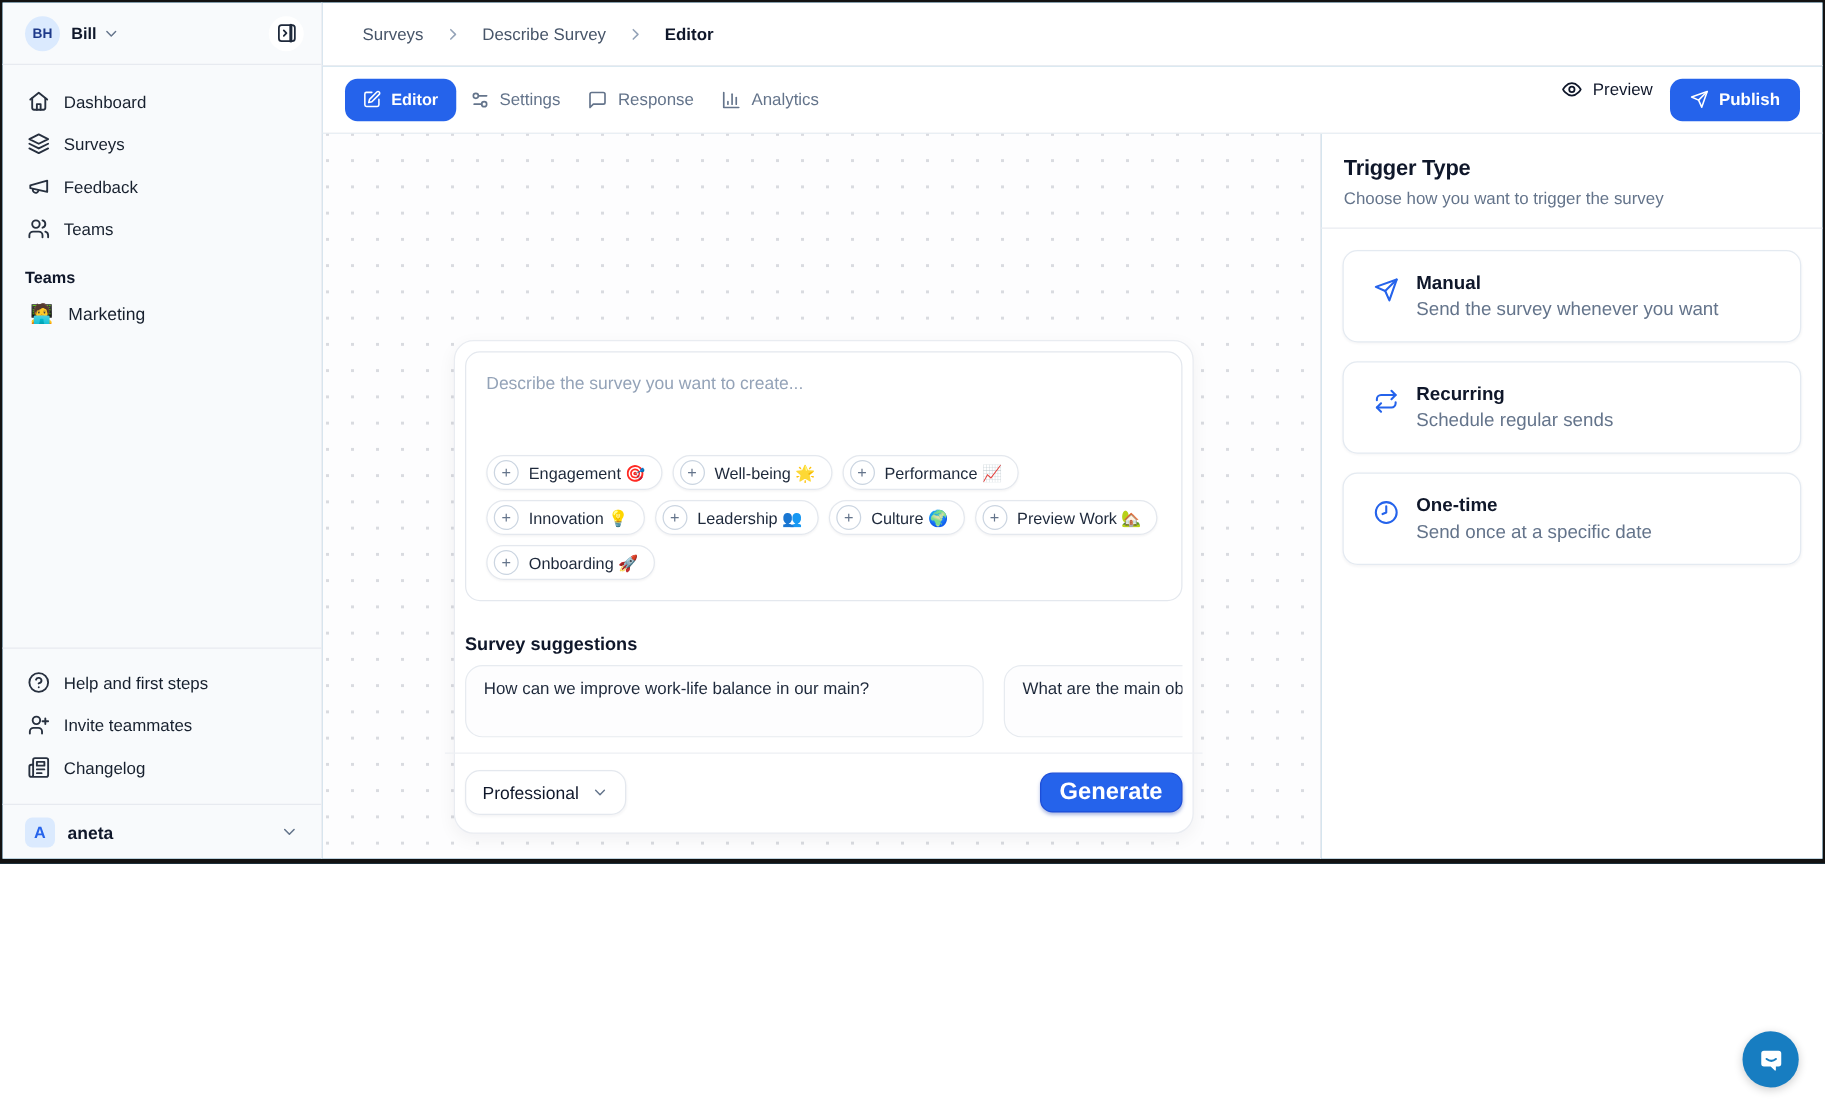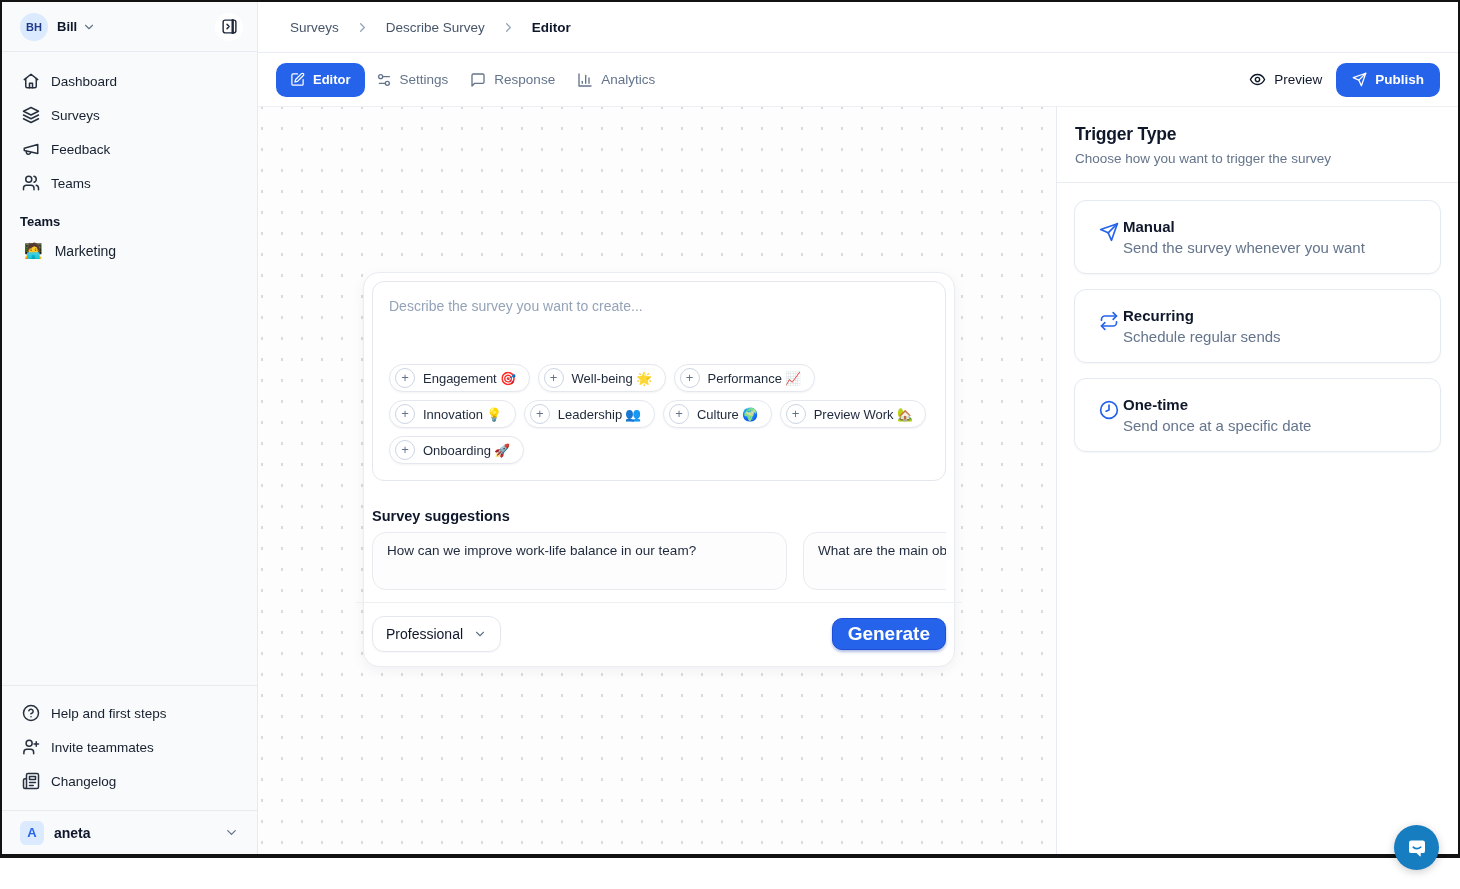--- a/index.html
+++ b/index.html
@@ -1,19 +1,19 @@
 <!DOCTYPE html>
 <html><head>
 <meta charset="utf-8">
 <style>
   * { margin:0; padding:0; box-sizing:border-box; }
   html,body { width:1460px; height:889px; }
   body { font-family:"Liberation Sans","DejaVu Sans",sans-serif; color:#0f172a; background:#fff; overflow:hidden; }
 
-  .frame { width:1460px; height:858px; border:2px solid #121212; border-bottom-width:4px; display:flex; background:#0369a1; }
+  .frame { width:1460px; height:691px; border:2px solid #121212; border-bottom-width:4px; display:flex; background:#0369a1; }
 
   
   .sidebar { width:256px; flex:none; background:#f8fafc; border-right:1px solid #e7eaf0; display:flex; flex-direction:column; }
   .sb-top { height:50px; flex:none; display:flex; align-items:center; padding:0 14px 0 18px; border-bottom:1px solid #e7eaf0; }
   .avatar-circle { width:28px; height:28px; border-radius:50%; background:#dbeafe; color:#1e3a8a; font-size:11px; font-weight:bold; display:flex; align-items:center; justify-content:center; flex:none; }
   .sb-workspace-name { margin-left:9px; font-size:13px; font-weight:bold; color:#0f172a; }
   .sb-top .chev { margin-left:5px; color:#64748b; display:flex; }
   .sb-collapse { margin-left:auto; width:28px; height:28px; border:none; background:#fff; border-radius:50%; display:flex; align-items:center; justify-content:center; color:#1e293b; cursor:pointer; }
   .sb-nav { padding:12px 10px 0 10px; }
   .sb-item { display:flex; align-items:center; gap:11px; height:34px; padding:0 10px; border-radius:8px; font-size:13.5px; color:#17202e; cursor:pointer; }
@@ -30,21 +30,21 @@
   
   .main { flex:1; display:flex; flex-direction:column; min-width:0; }
   .breadcrumb-bar { height:51px; flex:none; display:flex; align-items:center; padding:0 32px; border-bottom:1px solid #e9ecf1; background:#fff; }
   .bc-item { font-size:13.5px; color:#475569; cursor:pointer; }
   .bc-item.current { font-weight:600; color:#0f172a; cursor:default; }
   .bc-sep { margin:0 16px; color:#94a3b8; display:flex; }
 
   .toolbar { height:54px; flex:none; display:flex; align-items:center; padding:0 18px; background:#fff; border-bottom:1px solid #edeff3; }
   .tab-active { display:flex; align-items:center; gap:8px; height:34px; padding:0 14px; border:none; border-radius:10px; background:#2563eb; color:#fff; font-size:13px; font-weight:600; cursor:pointer; font-family:inherit; }
   .tab { display:flex; align-items:center; gap:8px; height:34px; padding:0 11px; border:none; border-radius:10px; background:transparent; color:#64748b; font-size:13.5px; cursor:pointer; font-family:inherit; }
-  .toolbar-right { margin-left:auto; display:flex; align-items:center; gap:14px; }
+  .toolbar-right { margin-left:auto; display:flex; align-items:flex-start; gap:14px; }
   .preview-btn { display:flex; align-items:center; gap:8px; border:none; background:transparent; color:#0f172a; font-size:13.5px; font-weight:500; cursor:pointer; font-family:inherit; }
   .publish-btn { display:flex; align-items:center; gap:8px; height:34px; padding:0 16px; border:none; border-radius:10px; background:#2563eb; color:#fff; font-size:13.5px; font-weight:600; cursor:pointer; font-family:inherit; }
 
   .content { flex:1; display:flex; min-height:0; }
   .canvas { flex:1; position:relative; background-color:#fdfdfe; border-right:1px solid #e7eaf0;
             background-image:radial-gradient(#d9dbe0 1.15px, transparent 1.25px); background-size:20px 21px; background-position:14px 11px; }
 
   
   .composer-card { position:absolute; left:105px; top:165px; width:592px; height:395px; background:#fff; border:1px solid #e9ecf1; border-radius:16px; box-shadow:0 4px 14px rgba(15,23,42,.05); padding:8px; display:flex; flex-direction:column; }
   .prompt-box { height:200px; flex:none; border:1px solid #e4e8ee; border-radius:12px; background:#fff; padding:16px; display:flex; flex-direction:column; cursor:text; }
@@ -62,21 +62,21 @@
   .tone-select { display:flex; align-items:center; gap:10px; height:36px; padding:0 13px; border:1px solid #e4e8ee; border-radius:12px; background:#fff; box-shadow:0 1px 2px rgba(15,23,42,.04); font-size:14px; color:#0f172a; cursor:pointer; font-family:inherit; }
   .tone-select .chev { color:#64748b; display:flex; }
   .generate-btn { height:32px; padding:0 15px; border:1px solid #1d4ed8; border-radius:10px; background:#2563eb; color:#fff; font-size:19px; font-weight:600; cursor:pointer; box-shadow:0 2px 3px rgba(30,64,175,.35); font-family:inherit; }
 
   
   .trigger-panel { width:401px; flex:none; background:#fff; display:flex; flex-direction:column; }
   .tp-header { padding:17px 18px 16px 18px; border-bottom:1px solid #e9ecf1; }
   .tp-title { font-size:17.5px; font-weight:bold; color:#0f172a; letter-spacing:-.2px; }
   .tp-subtitle { margin-top:6px; font-size:13.5px; color:#64748b; }
   .tp-options { padding:17px; display:flex; flex-direction:column; gap:15px; }
-  .tp-card { border:1px solid #e4eaf1; border-radius:12px; background:#fff; box-shadow:0 1px 2px rgba(16,24,40,.04); padding:17px 16px 17px 24px; display:flex; gap:4px; cursor:pointer; }
+  .tp-card { border:1px solid #e4eaf1; border-radius:12px; background:#fff; box-shadow:0 1px 2px rgba(16,24,40,.04); padding:17px 16px 17px 24px; display:flex; gap:14px; cursor:pointer; }
   .tp-card .tp-icon { color:#2563eb; flex:none; margin-top:4px; }
   .tp-card-title { font-size:15px; font-weight:600; color:#0f172a; }
   .tp-card-desc { margin-top:4px; font-size:15px; color:#64748b; }
 
   
   .chat-launcher { position:absolute; right:21px; bottom:19px; width:45px; height:45px; border-radius:50%; border:none; background:#177dc1; display:flex; align-items:center; justify-content:center; cursor:pointer; box-shadow:0 2px 8px rgba(0,0,0,.2); }
 </style>
 </head>
 <body>
 
@@ -315,21 +315,21 @@
                 </div>
               <div class="chip">
                   <span class="plus">+</span>
                   <span>Onboarding 🚀</span>
                 </div>
             </div>
           </div>
 
           <div class="sugg-title">Survey suggestions</div>
           <div class="sugg-row">
-            <div class="sugg-card c1">How can we improve work-life balance in our team?</div>
+            <div class="sugg-card c1">How can we improve work-life balance in our main?</div>
             <div class="sugg-card c2">What are the main ob</div>
           </div>
 
           <div class="composer-divider"></div>
 
           <div class="composer-footer">
             <button class="tone-select">
               <span>Professional</span>
               <span class="chev">
                   <svg width="14" height="14" viewBox="0 0 24 24" fill="none" stroke="currentColor" stroke-width="2" stroke-linecap="round" stroke-linejoin="round">

